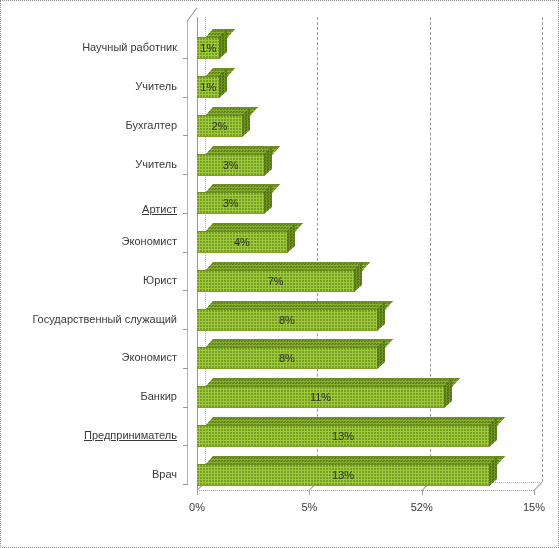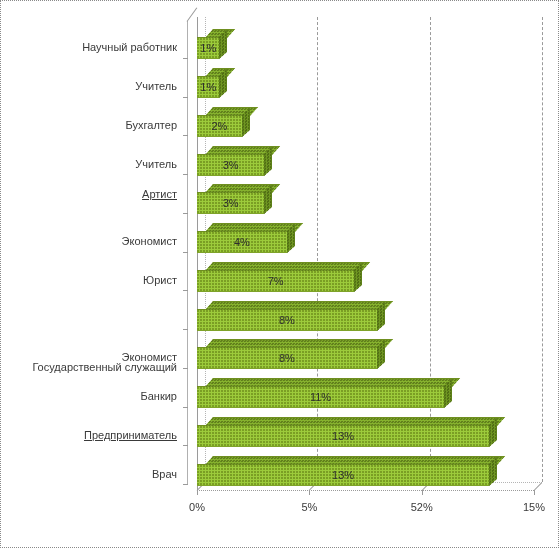--- a/index.html
+++ b/index.html
@@ -127,24 +127,24 @@
 <body>
 
 <div id="screenshot">
   <div id="chart-root">
 
     <div class="cat-label-col" id="cat-col">
         <div class="cat-label" style="top: 40.375px; right: 10px;">Научный работник</div>
         <div class="cat-label" style="top: 79.125px; right: 10px;">Учитель</div>
         <div class="cat-label" style="top: 117.875px; right: 10px;">Бухгалтер</div>
         <div class="cat-label" style="top: 156.625px; right: 10px;">Учитель</div>
-        <div class="cat-label" style="top: 187px; right: 10px; text-decoration: underline;">Артист</div>
+        <div class="cat-label" style="top: 202px; right: 10px; text-decoration: underline;">Артист</div>
         <div class="cat-label" style="top: 234.125px; right: 10px;">Экономист</div>
         <div class="cat-label" style="top: 272.875px; right: 10px;">Юрист</div>
-        <div class="cat-label" style="top: 311.625px; right: 10px; margin-top: 48px;">Государственный служащий</div>
+        <div class="cat-label" style="top: 311.625px; right: 10px;">Государственный служащий</div>
         <div class="cat-label" style="top: 350.375px; right: 10px;">Экономист</div>
         <div class="cat-label" style="top: 389.125px; right: 10px;">Банкир</div>
         <div class="cat-label" style="top: 427.875px; right: 10px; text-decoration: underline;">Предприниматель</div>
         <div class="cat-label" style="top: 466.625px; right: 10px;">Врач</div>
       </div>
 
     <div id="plot-area" style="position:absolute; left:0; top:0; width:559px; height:548px;">
         <div class="gridline" style="left: 204px; top: 16px; height: 465px; border-left: 1px dotted rgb(181, 181, 181);"></div>
         <div class="gridline" style="left: 316.333px; top: 16px; height: 465px;"></div>
         <div class="gridline" style="left: 428.667px; top: 16px; height: 465px;"></div>

